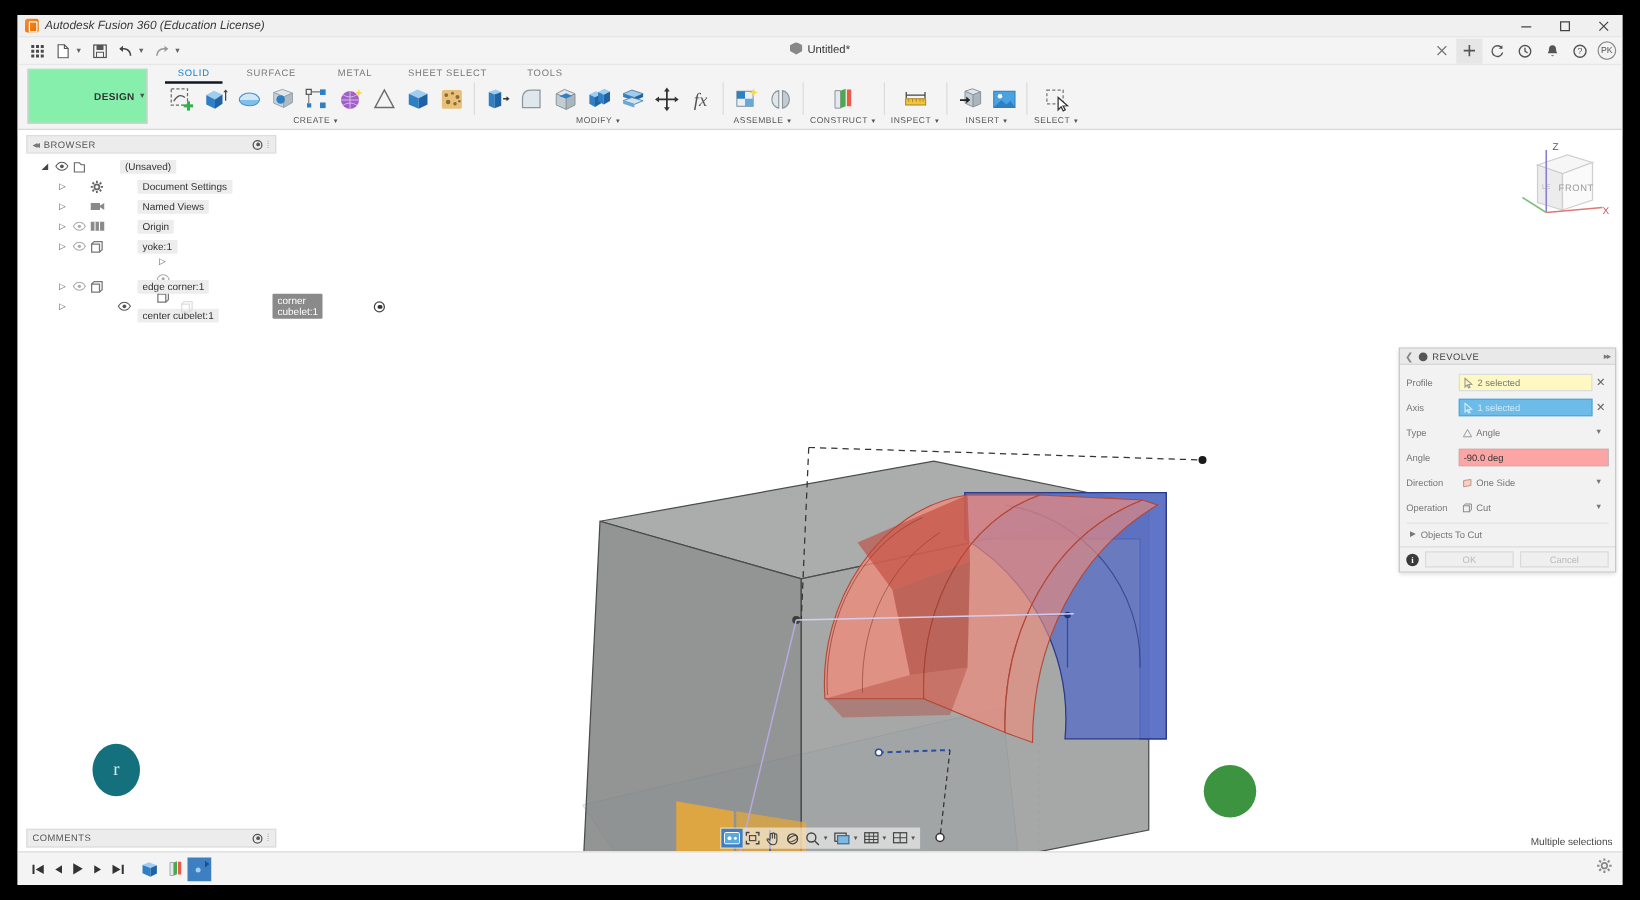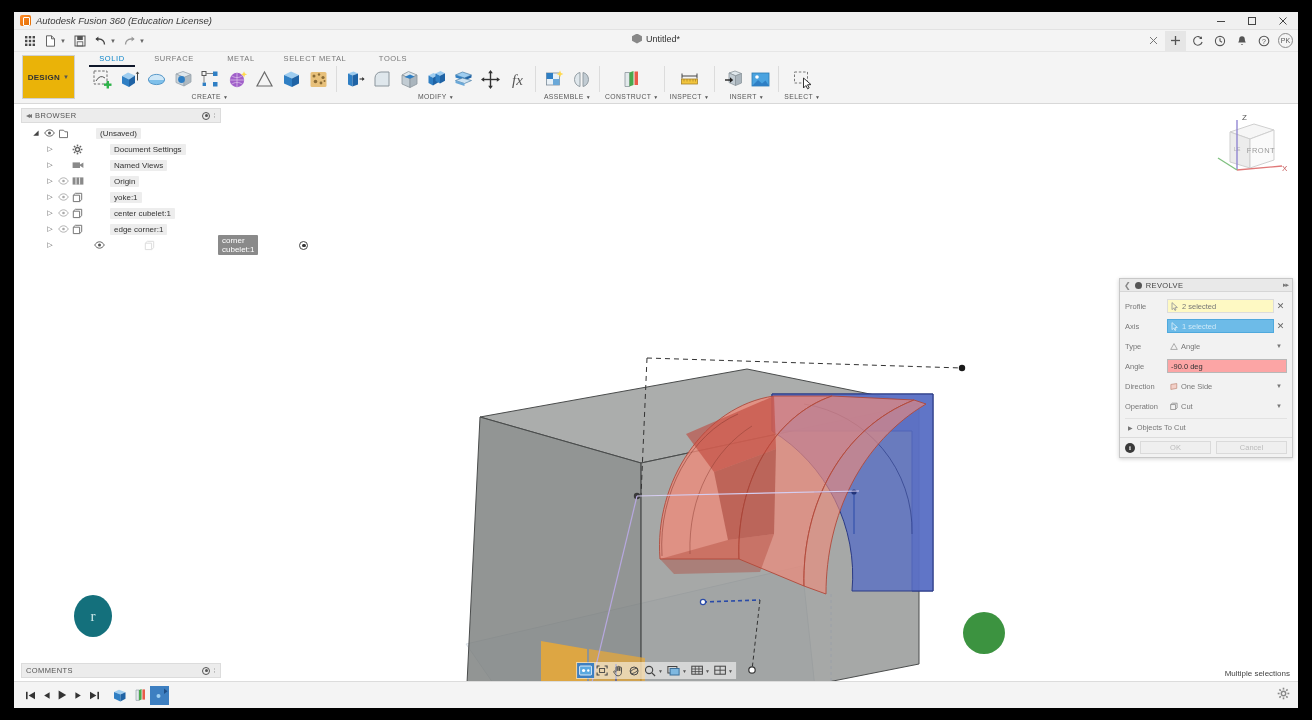--- a/index.html
+++ b/index.html
@@ -80,23 +80,23 @@
     justify-content: center; margin-left: 3px; background: #f4f4f4;
   }
 
   
   .ribbon {
     height: 52px; background: #f4f4f4;
     border-bottom: 1px solid #d8d8d8;
     display: flex; flex: 0 0 52px; position: relative;
   }
   .design-box {
-    width: 53px; margin: 3px 6px 4px 8px;
-    border: 1px solid #d0d0d0; background: #eab308;
-    display: flex; align-items: center; justify-content: center;
+    width: 96px; margin: 3px 6px 4px 8px;
+    border: 1px solid #d0d0d0; background: #86efac;
+    display: flex; align-items: center; justify-content: flex-end;
     gap: 3px; font-size: 8px; color: #333; font-weight: bold;
     letter-spacing: .3px;
   }
   .design-box .car { font-size: 6px; color: #555; }
   .ribbon-main { flex: 1; position: relative; }
   .tabrow {
     display: flex; align-items: flex-start; height: 14px;
     padding-left: 8px; gap: 0;
   }
   .rtab {
@@ -408,21 +408,21 @@
     <div class="design-box">
       <span>DESIGN</span>
       <span class="car">▼</span>
     </div>
 
     <div class="ribbon-main">
       <div class="tabrow">
         <div class="rtab active" style="width:46px;"><span>SOLID</span></div>
         <div class="rtab" style="width:78px;"><span>SURFACE</span></div>
         <div class="rtab" style="width:56px;"><span>METAL</span></div>
-        <div class="rtab" style="width:92px;"><span>SELECT METAL</span></div>
+        <div class="rtab" style="width:92px;"><span>SHEET SELECT</span></div>
         <div class="rtab" style="width:64px;"><span>TOOLS</span></div>
       </div>
 
       <div class="toolrow">
 
         <div class="tgroup">
           <div class="ticons">
             <div class="tool">
               <svg width="21" height="21" viewBox="0 0 21 21">
                 <rect x="2" y="2" width="13" height="13" fill="none" stroke="#6b6b6b" stroke-width="1" stroke-dasharray="2.5 1.6"></rect>
@@ -837,21 +837,21 @@
           </span>
           <span class="nico">
             <svg width="11" height="11" viewBox="0 0 11 11">
                 <path d="M1.3 3.2h6.3v6.4H1.3z" fill="none" stroke="#777" stroke-width="1"></path>
                 <path d="M1.3 3.2 3.4 1.3h6.3v6.4L7.6 9.6" fill="none" stroke="#777" stroke-width="1"></path>
               </svg>
           </span>
           <span class="tname">yoke:1</span>
         </div>
 
-        <div class="tnode" style="padding-left:22px;">
+        <div class="tnode" style="padding-left:22px;flex-direction:column;">
           <span class="arrow">▷</span>
           <span class="eye">
             <svg width="11" height="8" viewBox="0 0 11 8">
                 <path d="M.7 4C2 1.8 3.7.8 5.5.8S9 1.8 10.3 4C9 6.2 7.3 7.2 5.5 7.2S2 6.2.7 4z" fill="none" stroke="#aaa" stroke-width=".9"></path>
                 <circle cx="5.5" cy="4" r="1.3" fill="#aaa"></circle>
               </svg>
           </span>
           <span class="nico">
             <svg width="11" height="11" viewBox="0 0 11 11">
                 <path d="M1.3 3.2h6.3v6.4H1.3z" fill="none" stroke="#777" stroke-width="1"></path>

